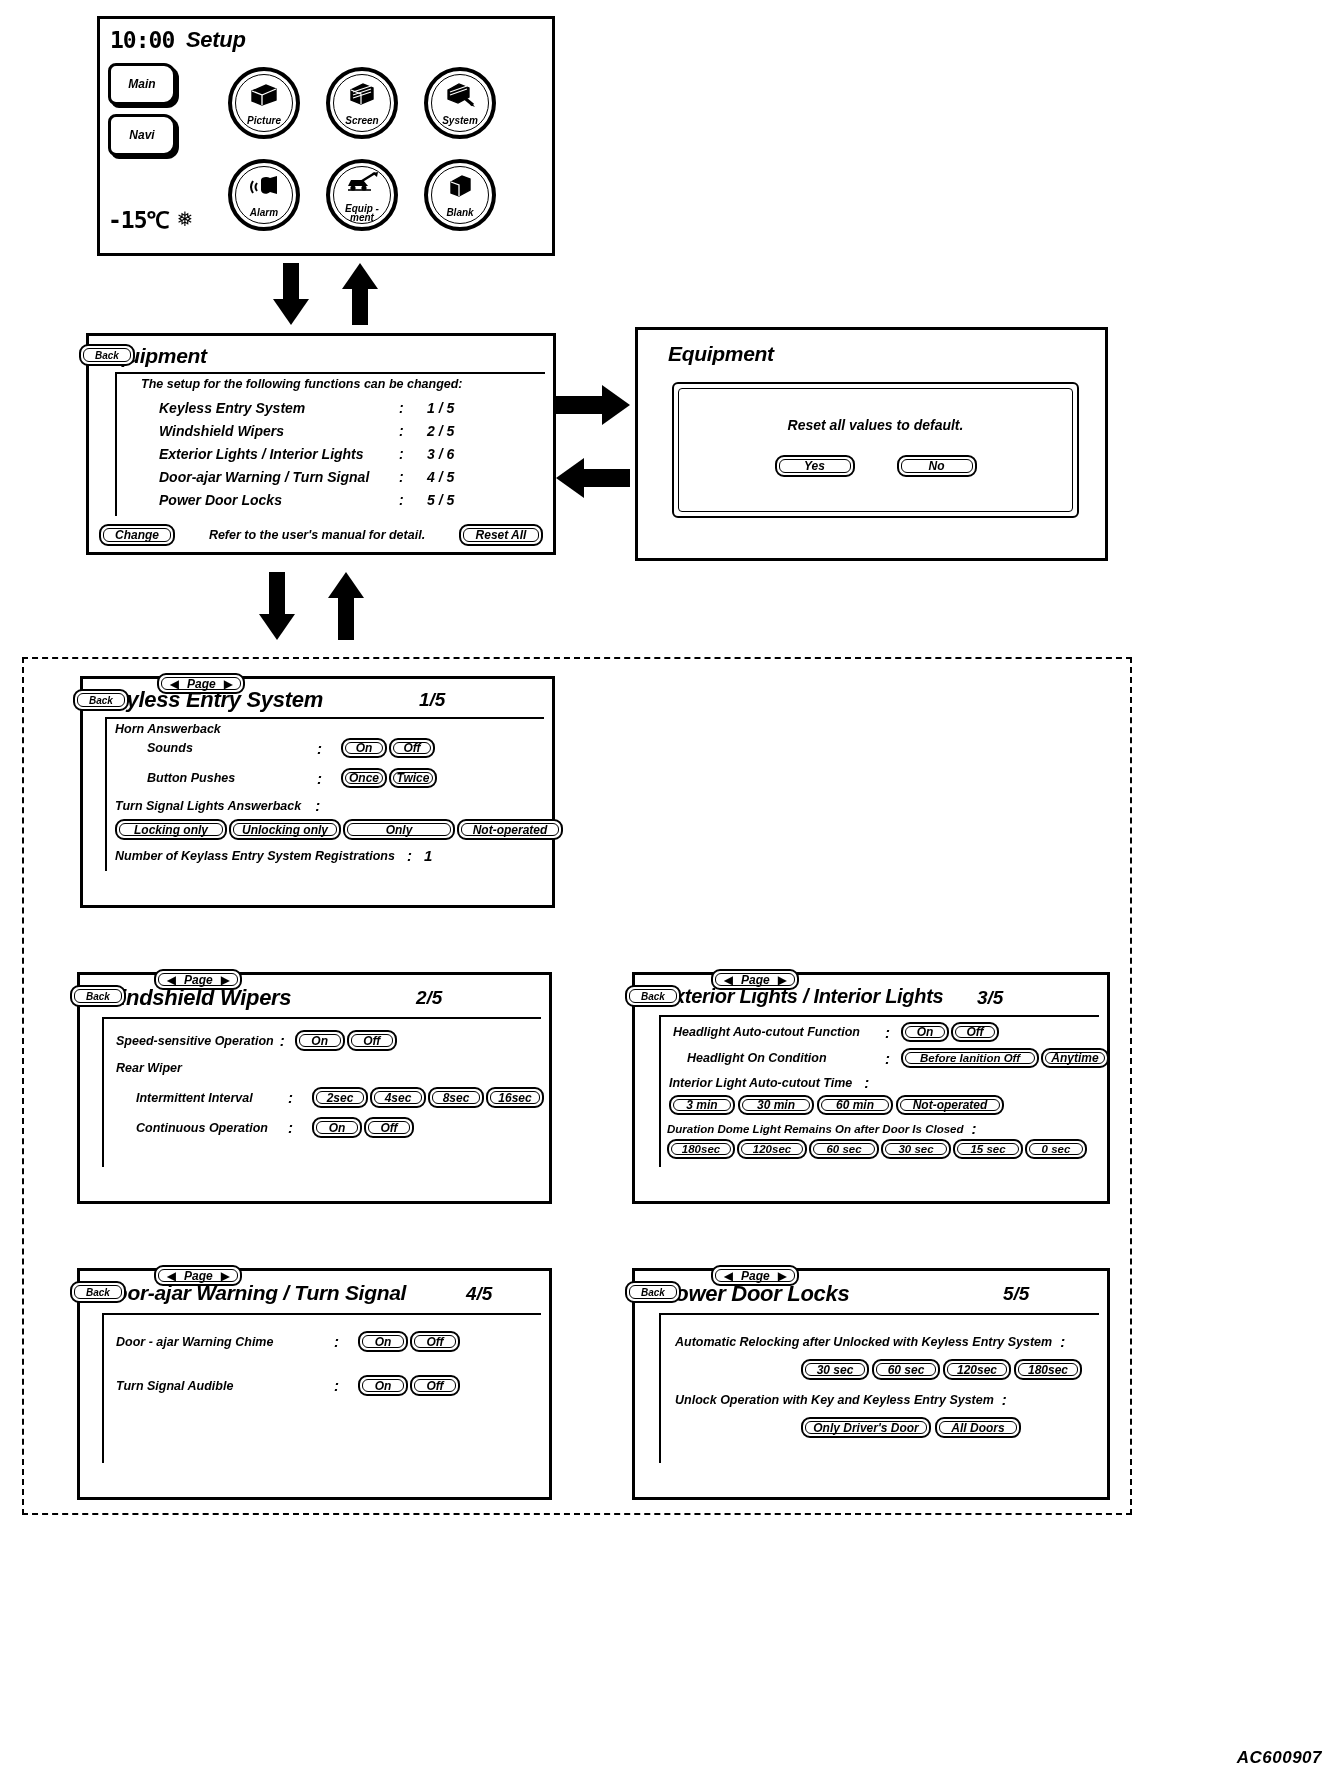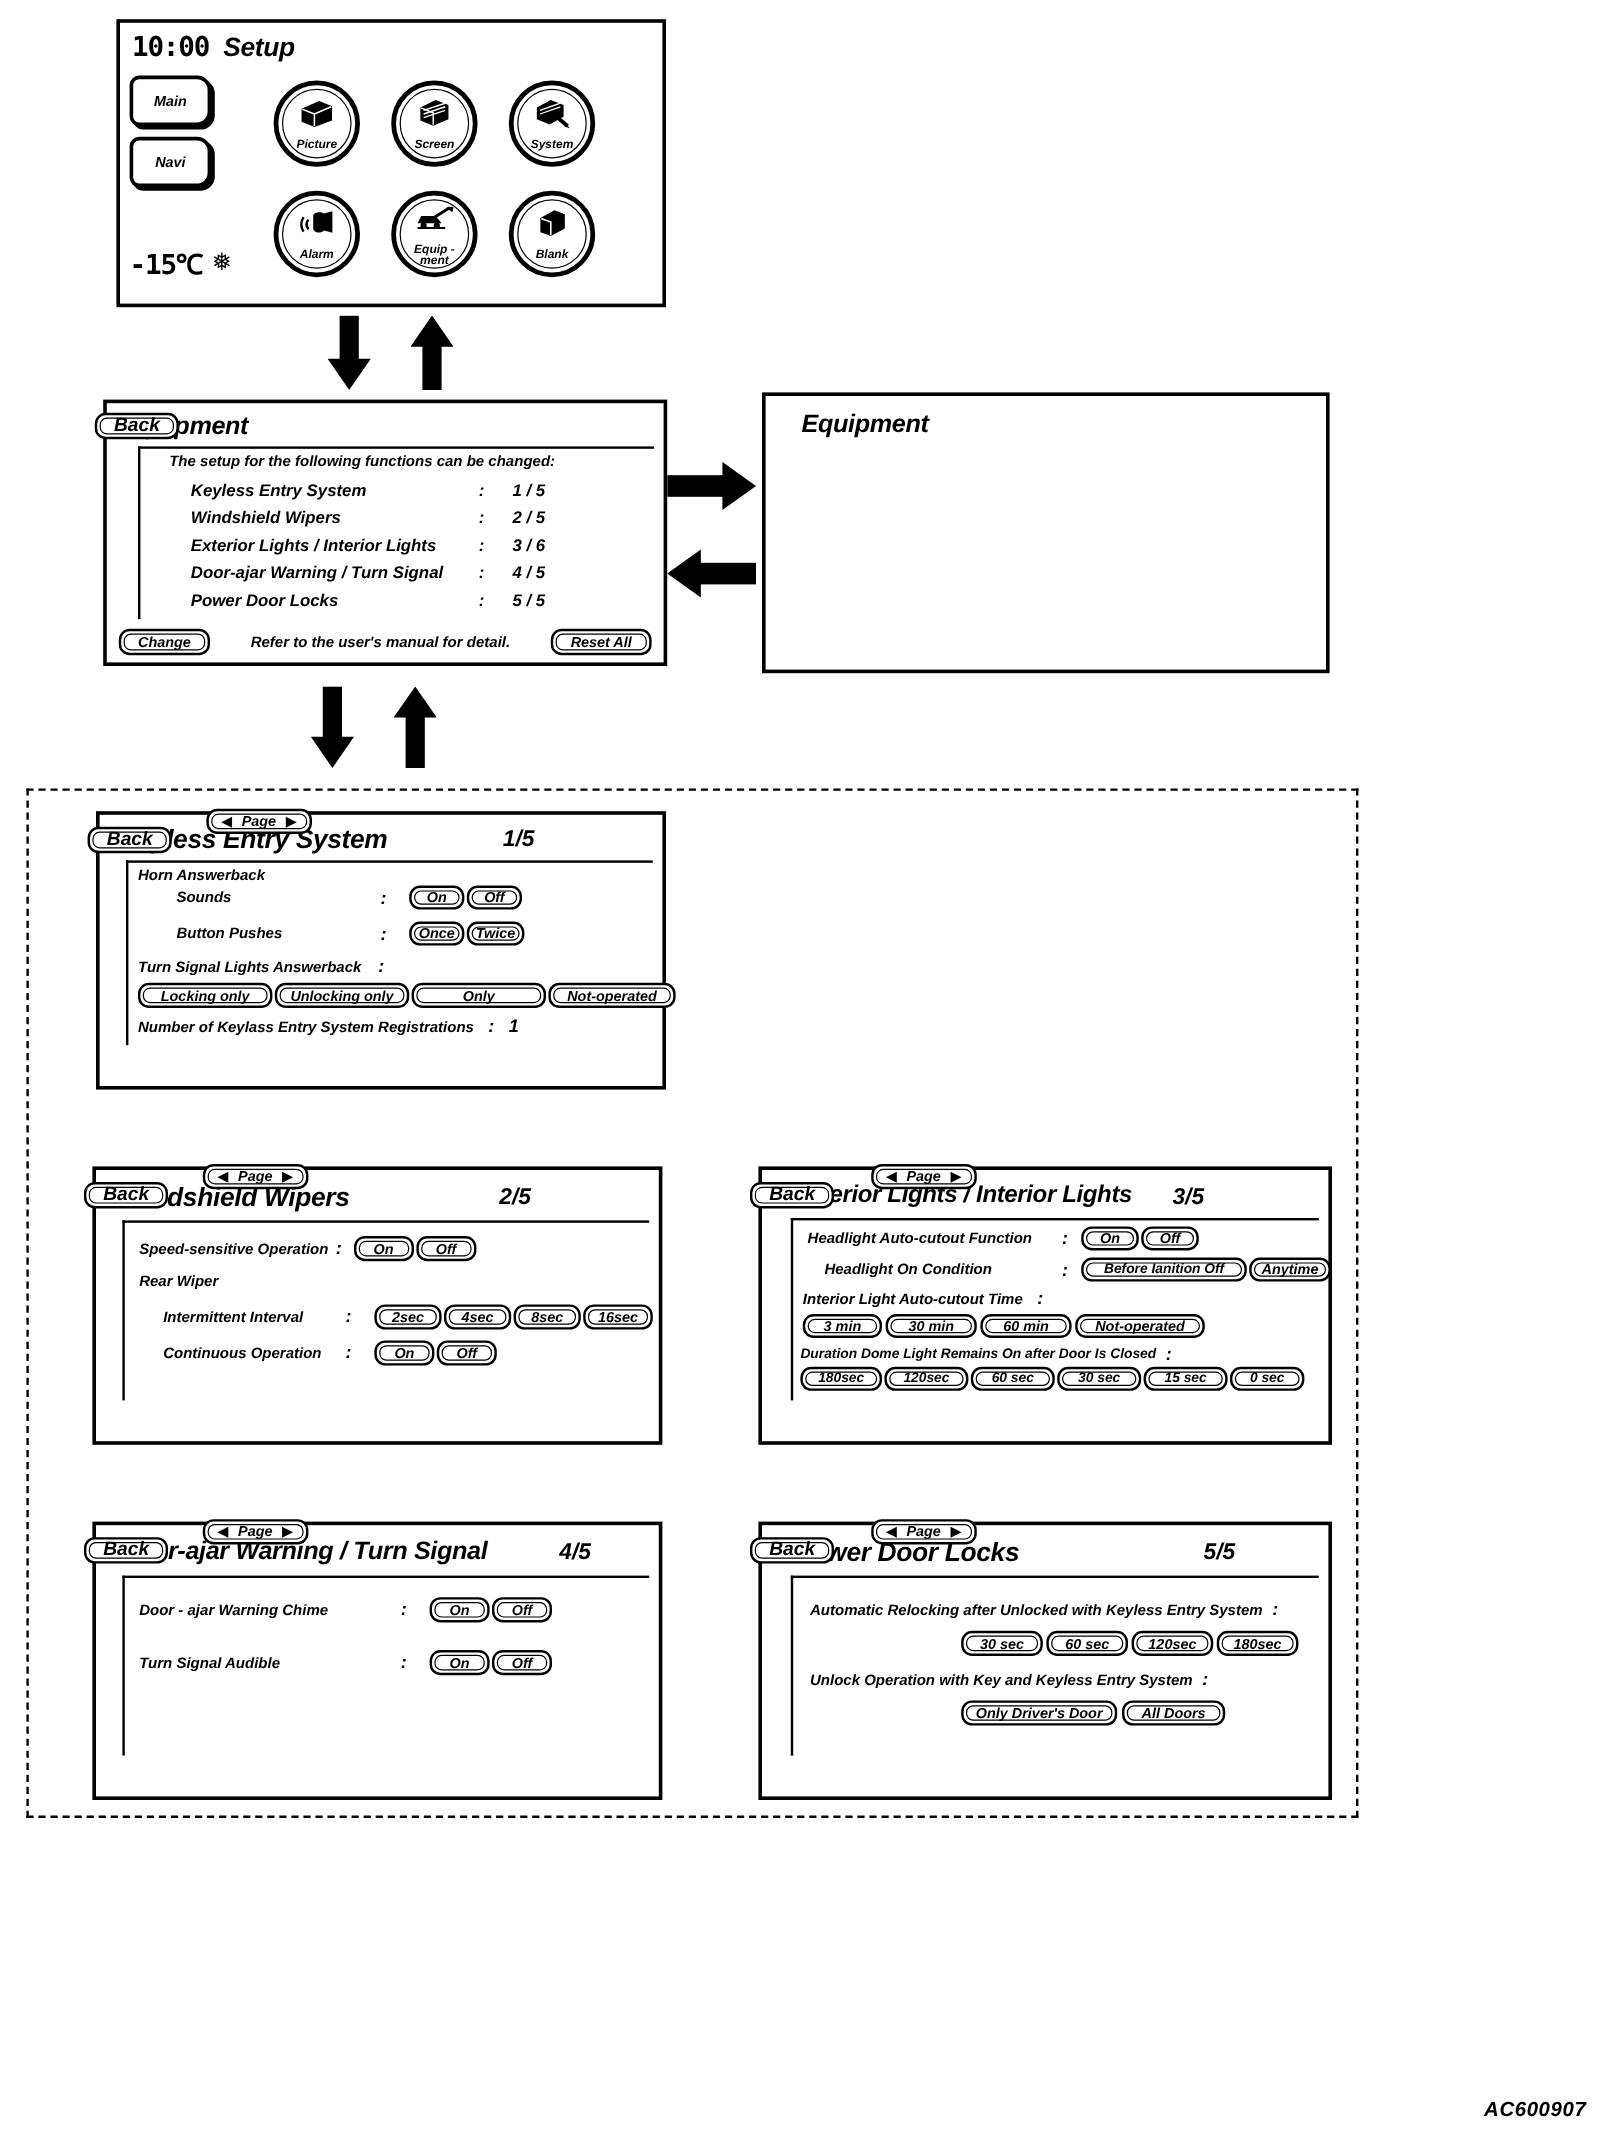--- a/index.html
+++ b/index.html
@@ -34,21 +34,21 @@
     border:2px solid #000;border-radius:9px;background:#fff;
     font-style:italic;font-weight:bold;white-space:nowrap;
     box-sizing:border-box;position:relative;
   }
   .btn::before{
     content:"";position:absolute;left:2px;top:2px;right:2px;bottom:2px;
     border:1px solid #000;border-radius:6px;pointer-events:none;
   }
 
   
-  .btn-back{height:22px;padding:0 14px;font-size:16px;}
+  .btn-back{height:22px;padding:0 14px;font-size:10px;}
   .btn-sm{height:22px;padding:0 10px;font-size:12px;}
 
   
   #setup-screen{left:97px;top:16px;width:458px;height:240px;}
   .clock{
     font-family:"DejaVu Sans Mono","Liberation Mono",monospace;
     font-weight:bold;font-size:23px;letter-spacing:-1px;
   }
   .temp{
     font-family:"DejaVu Sans Mono","Liberation Mono",monospace;
@@ -266,20 +266,33 @@
 <div class="arrow" style="left:556px;top:458px;">
   <svg width="74" height="40" viewBox="0 0 74 40">
       <rect x="26" y="11" width="48" height="18" fill="#000"></rect>
       <path d="M28 0 L28 40 L0 20 Z" fill="#000"></path>
     </svg>
 </div>
 
 <div class="screen" id="reset-dialog" style="left:635px;top:327px;width:473px;height:234px;">
   <div class="abs title" style="left:30px;top:12px;font-size:21px;">Equipment</div>
 
+  <div class="inner-box" style="left:34px;top:52px;right:26px;bottom:40px;border-radius:6px;">
+    <div class="inner-box" style="left:4px;top:4px;right:4px;bottom:4px;border-width:1px;border-radius:4px;">
+      <div class="abs lbl" style="left:0;right:0;top:28px;text-align:center;font-size:14px;">Reset all values to default.</div>
+      <div class="abs" style="left:0;right:0;top:66px;display:flex;justify-content:center;gap:42px;">
+        <div class="btn btn-sm" style="width:80px;">
+          <span>Yes</span>
+        </div>
+        <div class="btn btn-sm" style="width:80px;">
+          <span>No</span>
+        </div>
+      </div>
+    </div>
+  </div>
 </div>
 
 <div class="arrow" style="left:259px;top:572px;">
   <svg width="36" height="68" viewBox="0 0 36 68">
       <rect x="10" y="0" width="16" height="44" fill="#000"></rect>
       <path d="M0 42 L36 42 L18 68 Z" fill="#000"></path>
     </svg>
 </div>
 <div class="arrow" style="left:328px;top:572px;">
   <svg width="36" height="68" viewBox="0 0 36 68">

